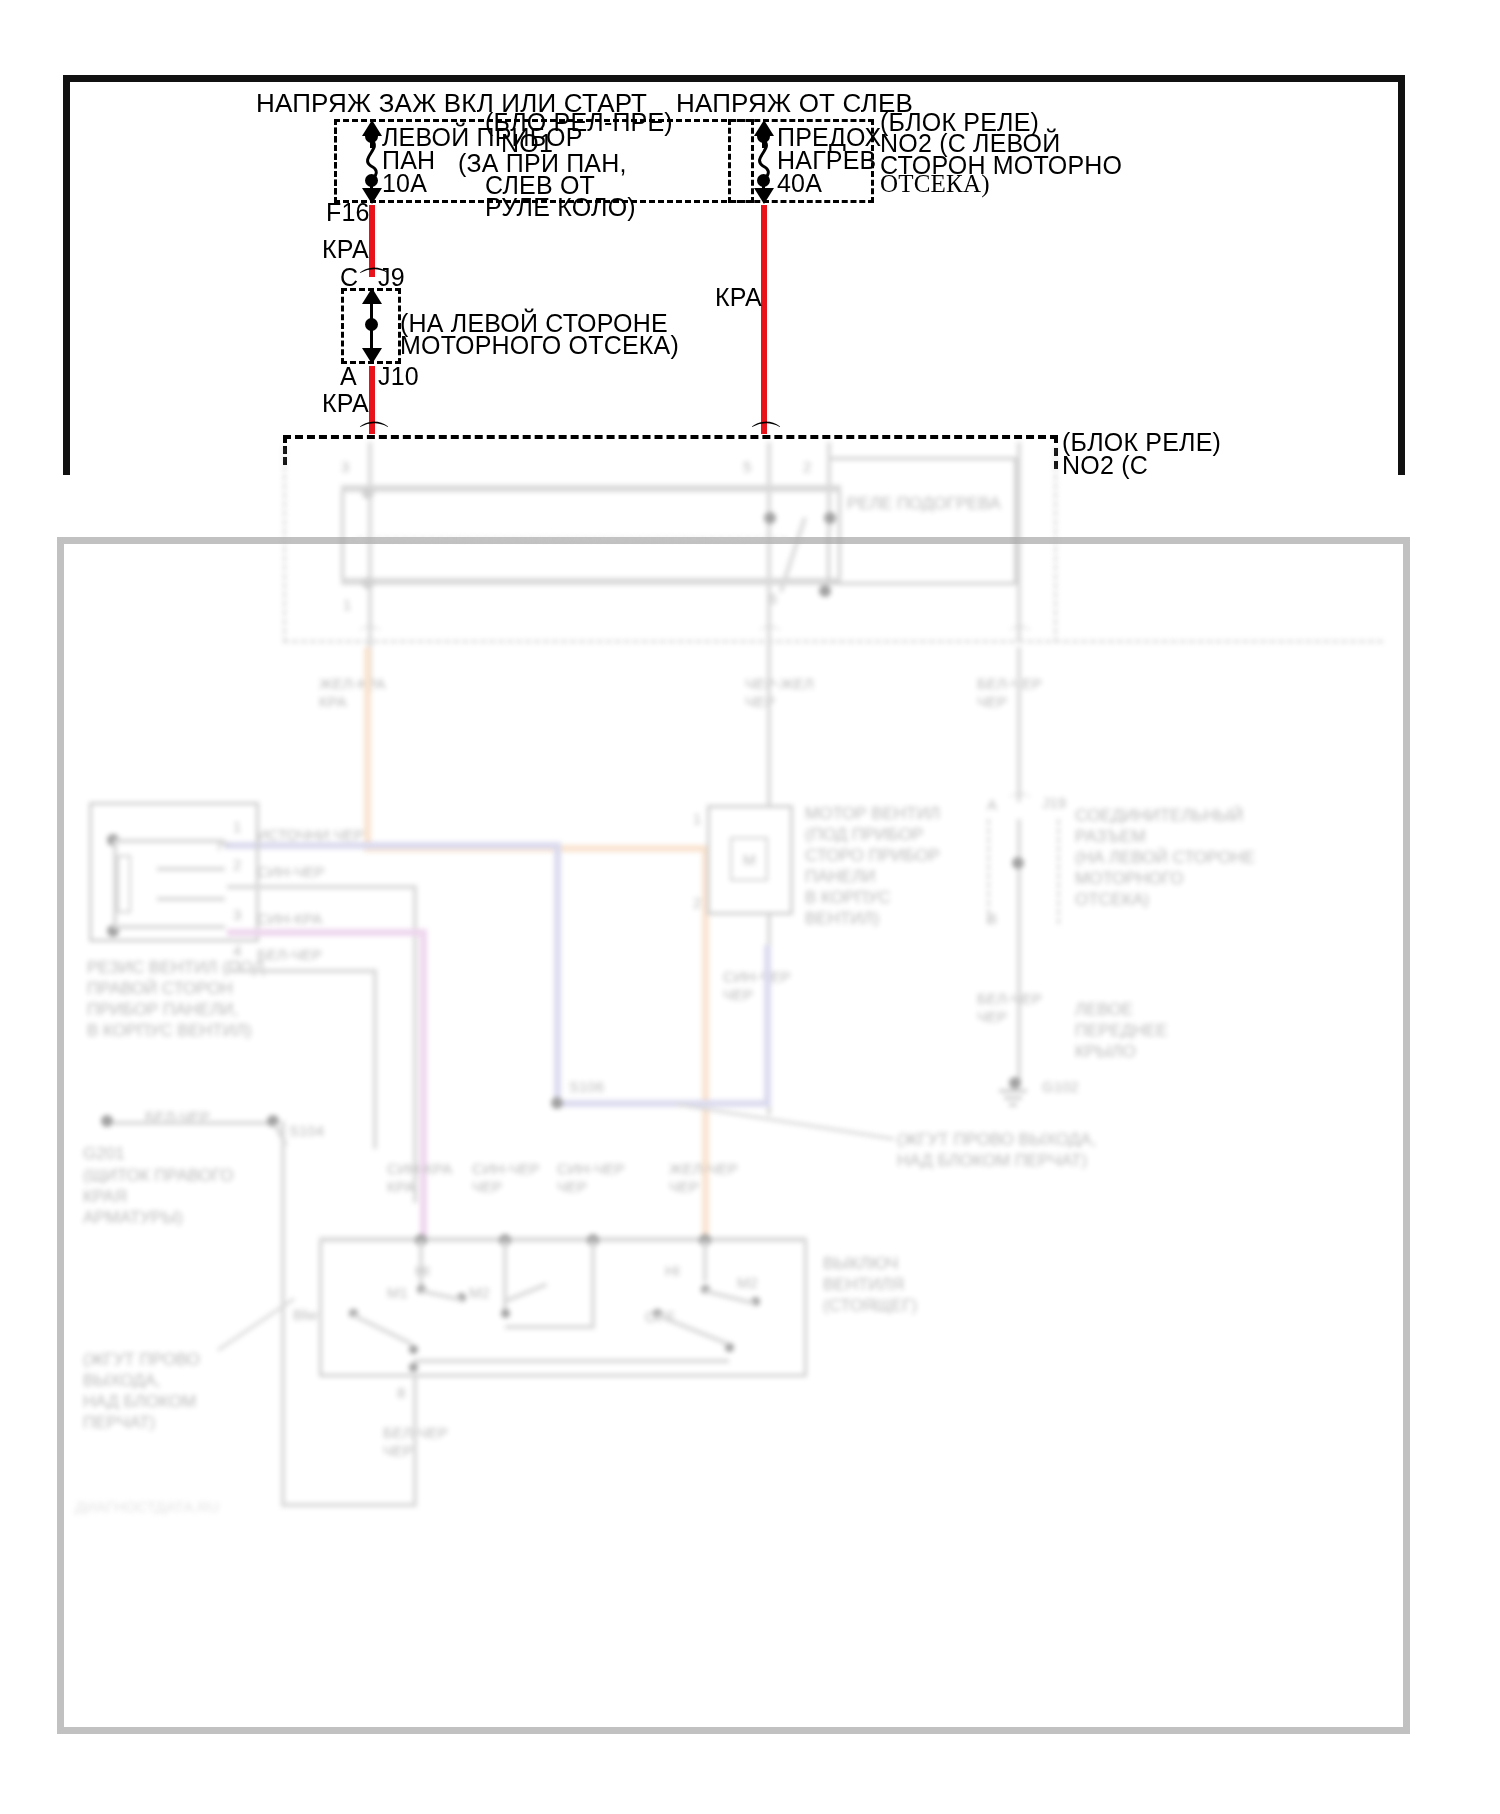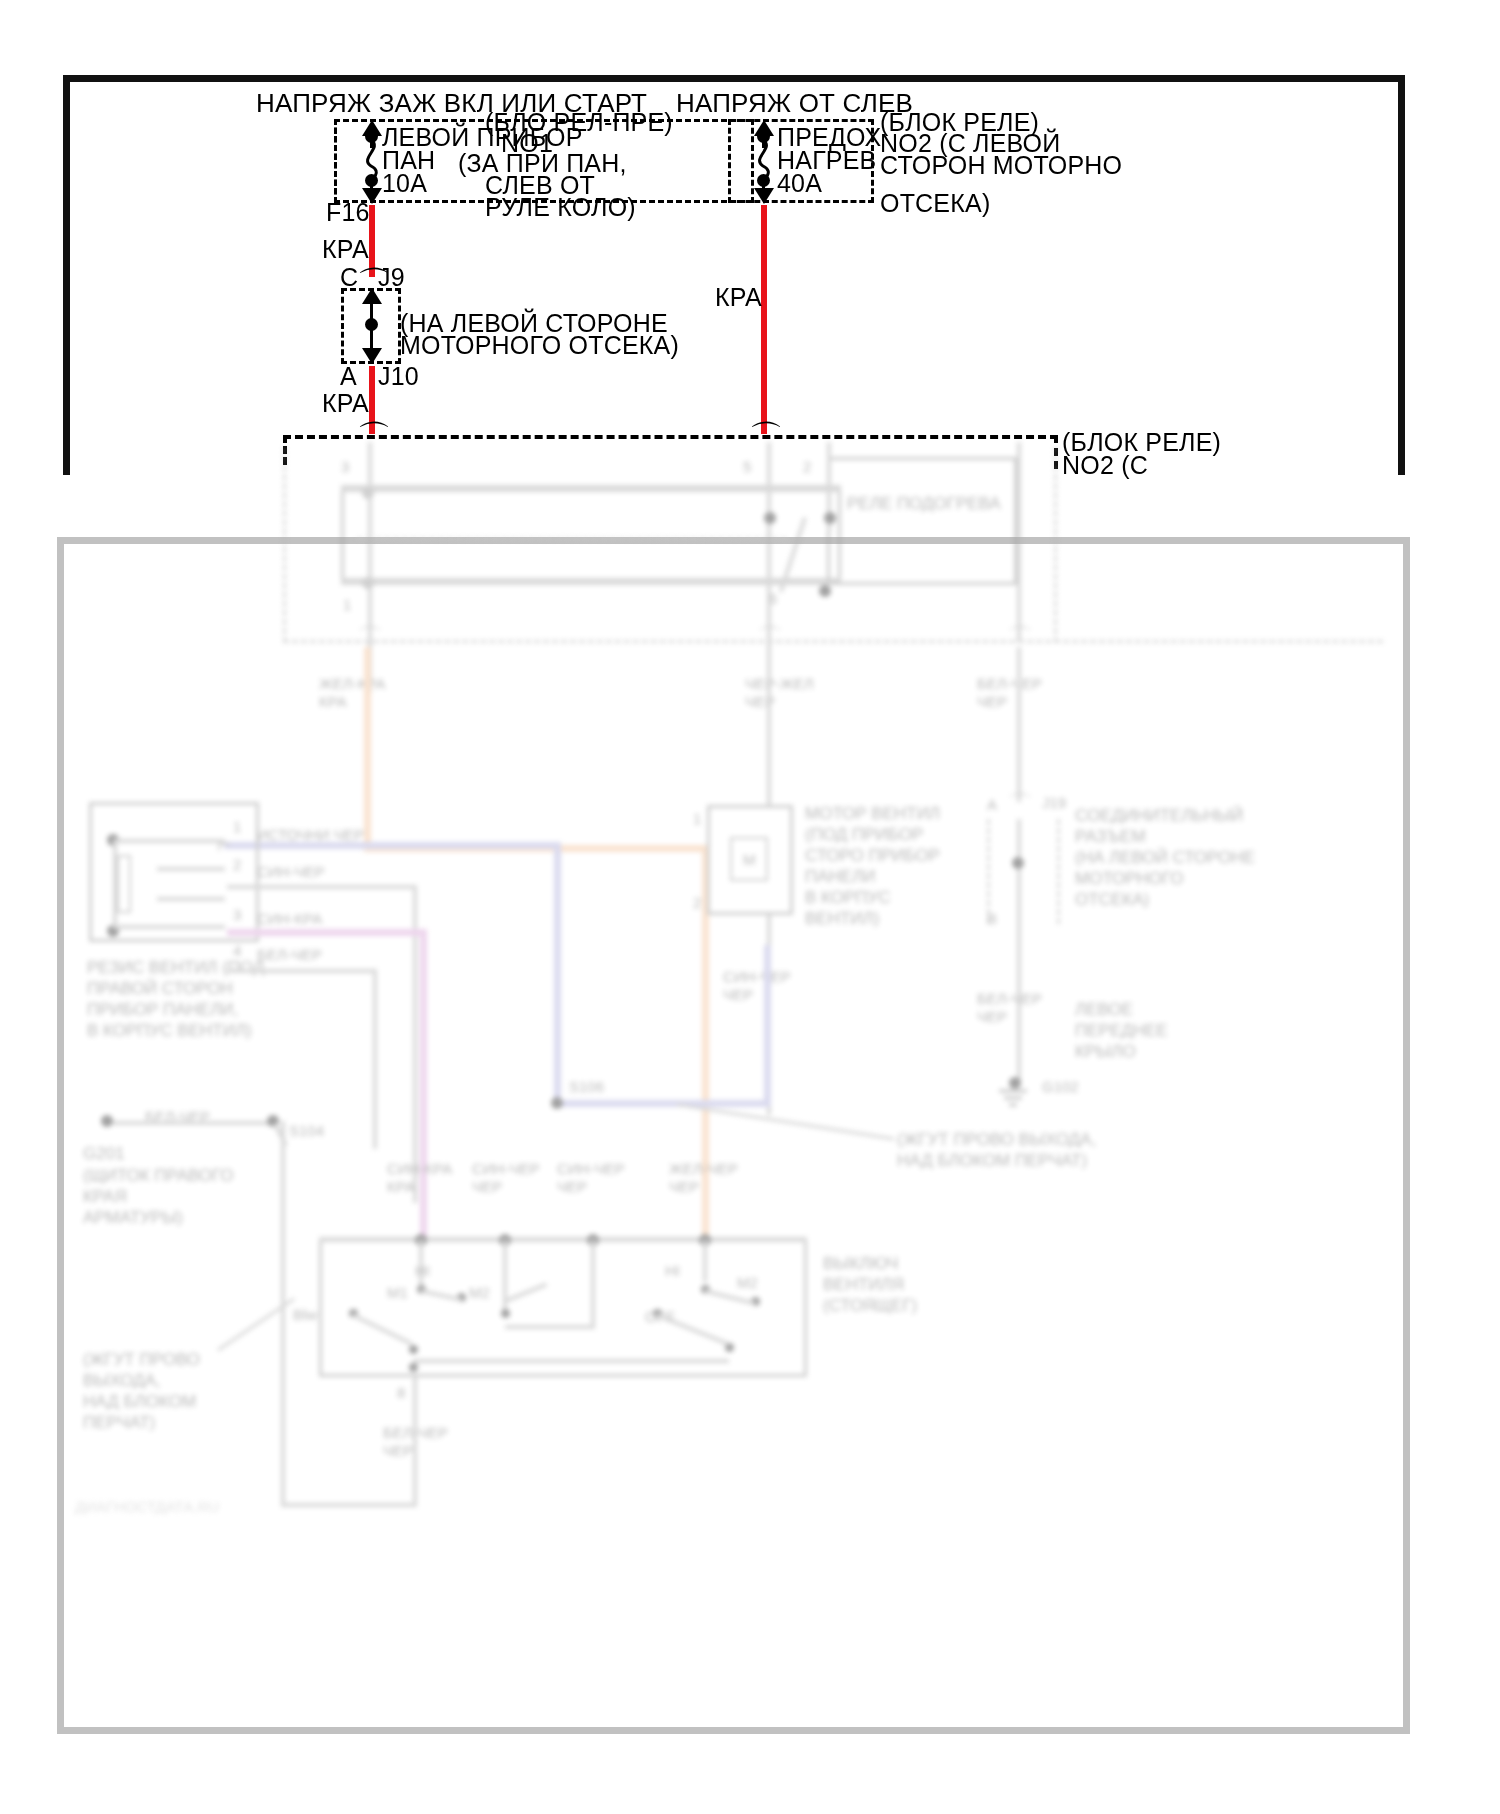--- a/index.html
+++ b/index.html
@@ -130,21 +130,21 @@
     <div class="arrow-dn" style="left:754px;top:188px;"></div>
   </div>
 
   <div class="t" style="left:777px;top:122px;">ПРЕДОХ</div>
   <div class="t" style="left:777px;top:145px;">НАГРЕВ</div>
   <div class="t" style="left:777px;top:168px;">40A</div>
 
   <div class="t" style="left:880px;top:107px;">(БЛОК РЕЛЕ)</div>
   <div class="t" style="left:880px;top:128px;">NO2 (С ЛЕВОЙ</div>
   <div class="t" style="left:880px;top:150px;">СТОРОН МОТОРНО</div>
-  <div class="t" style="left:880px;top:188px;">ОТСЕКА)</div>
+  <div class="t" style="left:880px;top:168px;font-family:Liberation Serif, serif;">ОТСЕКА)</div>
 
   <div class="w red" style="left:761px;top:205px;width:6px;height:229px;"></div>
   <div class="t" style="left:715px;top:282px;">КРА</div>
 
   <div class="chev" style="left:357px;top:420px;">⌒</div>
   <div class="chev" style="left:749px;top:420px;">⌒</div>
   <div style="position:absolute;left:283px;top:435px;width:775px;border-top:4px dashed #000;"></div>
   <div style="position:absolute;left:283px;top:435px;height:30px;border-left:4px dashed #000;"></div>
   <div style="position:absolute;left:1054px;top:435px;height:34px;border-left:4px dashed #000;"></div>
 

